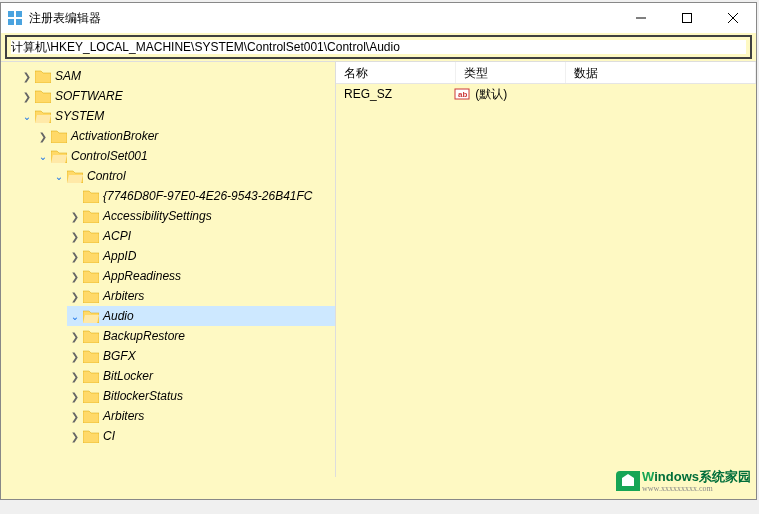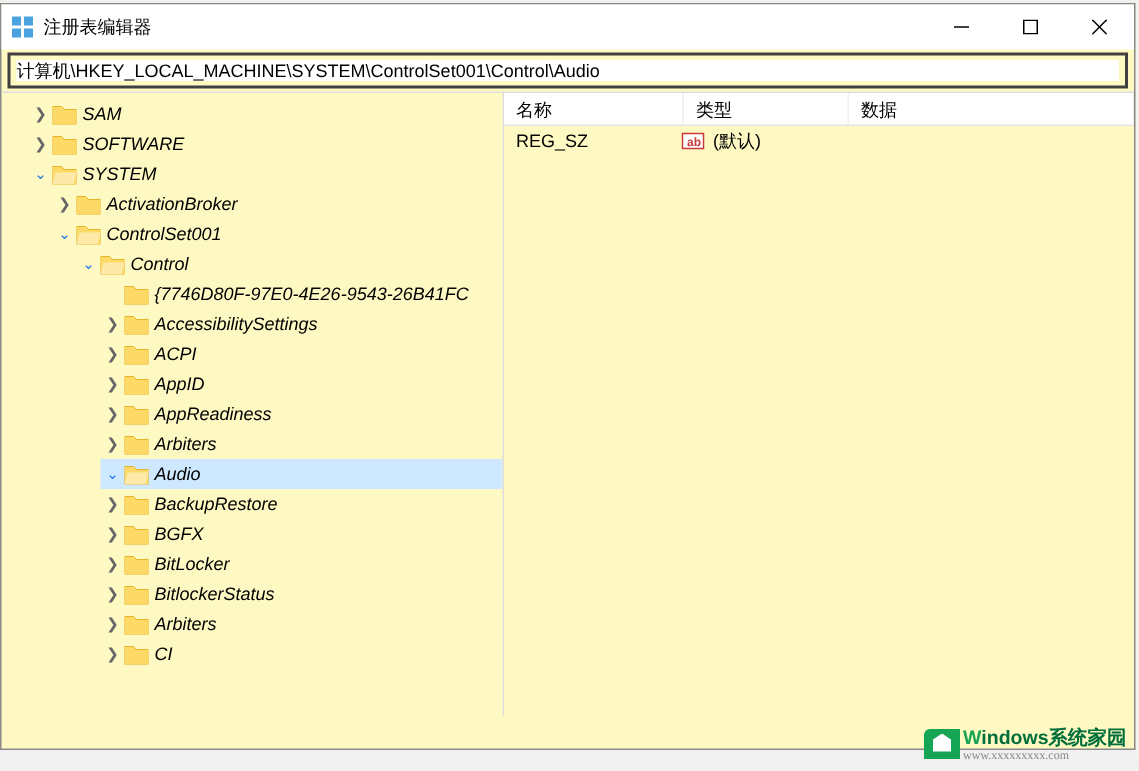--- a/index.html
+++ b/index.html
@@ -38,21 +38,21 @@
 .list-pane { flex: 1; overflow: auto; }
 .list-header { display: flex; height: 22px; border-bottom: 1px solid #e5e5e5; font-size: 12px; background: #fff; }
 .list-header .col { padding: 3px 8px; border-right: 1px solid #f0f0f0; }
 .col-name { width: 120px; }
 .col-type { width: 110px; }
 .col-data { flex: 1; }
 .list-row { display: flex; height: 20px; font-size: 12px; align-items: center; }
 .list-row .col { padding: 2px 8px; }
 .val-icon { width: 16px; height: 16px; margin-right: 2px; vertical-align: middle; display: inline-flex; }
 
-.watermark { position: absolute; right: 8px; bottom: 6px; display: flex; align-items: center; font-size: 13px; color: #006e3a; }
+.watermark { position: absolute; right: 8px; bottom: 21px; display: flex; align-items: center; font-size: 13px; color: #006e3a; }
 .watermark .wmk-box { width: 24px; height: 20px; background: #16a555; margin-right: 2px; display: flex; align-items: center; justify-content: center; border-top-left-radius: 4px; }
 .watermark .wmk-small { font-size: 8px; color: #888; display: block; margin-top: -2px; font-family: Liberation Serif, serif; }
 .watermark strong { font-weight: 700; }
 
 .indent-1 { padding-left: 16px; }
 .indent-2 { padding-left: 32px; }
 .indent-3 { padding-left: 48px; }
 .indent-4 { padding-left: 64px; }
 .indent-5 { padding-left: 80px; }
 </style>

